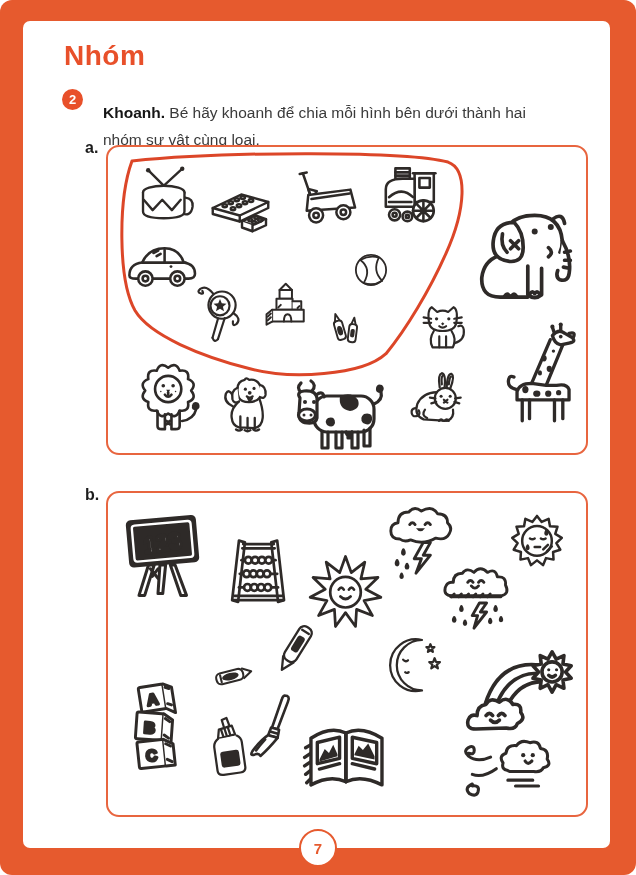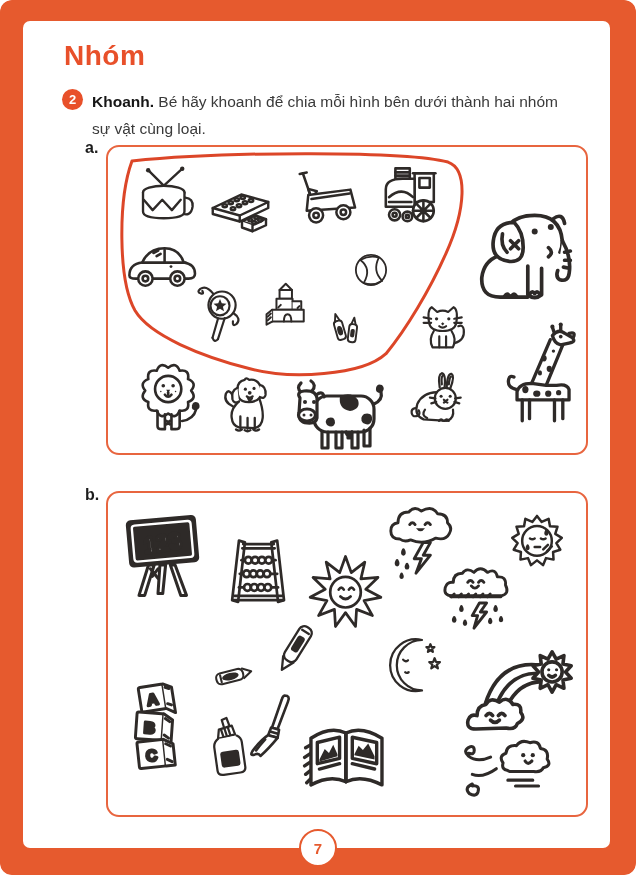--- a/index.html
+++ b/index.html
@@ -1,29 +1,29 @@
 <!DOCTYPE html>
 <html style="--frame: #E65A2E; --title: #E8502A; --badge: #E8502A; --box-border: #E8653F; --loop: #DC4628; --ink: #2E2A28;"><head>
 <meta charset="utf-8">
 <style>
   :root{
     --frame:#E65A2E; --title:#E8502A; --badge:#E8502A;
     --box-border:#E8653F; --loop:#DC4628; --ink:#2E2A28;
   }
   html,body{margin:0;padding:0;background:#fff;}
   .page{position:relative;width:636px;height:875px;background:#fff;overflow:hidden;
-        font-family:"Liberation Sans","DejaVu Sans",sans-serif;border-radius:11px;}
+        font-family:"Liberation Sans","DejaVu Sans",sans-serif;}
   .frame{position:absolute;inset:0;background:var(--frame);border-radius:12px;}
   .paper{position:absolute;left:23px;top:21px;right:26px;bottom:27px;background:#fff;border-radius:7px;}
   .title{position:absolute;left:64px;top:40px;margin:0;font-size:28px;font-weight:800;
          color:var(--title);letter-spacing:.5px;}
   .exercise{position:absolute;left:62px;top:88px;width:514px;display:flex;gap:8px;align-items:flex-start;}
   .badge{flex:0 0 auto;width:21px;height:21px;margin-top:1px;border-radius:50%;background:var(--badge);
          color:#fff;font-size:13px;font-weight:bold;display:flex;align-items:center;justify-content:center;}
-  .instr{margin:1px;font-size:15.5px;line-height:1.72;color:#3a3a3a;}
+  .instr{margin:12px;font-size:15.5px;line-height:1.72;color:#3a3a3a;}
   .instr b{color:#161616;}
   .sec-label{position:absolute;font-size:16px;font-weight:bold;color:#1c1c1c;}
   #label-a{left:85px;top:139px;} #label-b{left:85px;top:486px;}
   .box{position:absolute;border:2px solid var(--box-border);border-radius:13px;background:#fff;}
   #box-a{left:106px;top:145px;width:478px;height:306px;}
   #box-b{left:106px;top:491px;width:478px;height:322px;}
   .item{position:absolute;}
   .item svg{display:block;width:100%;height:100%;overflow:visible;}
   .item svg .f{fill:var(--ink);stroke:none;}
   .item svg .w{fill:#fff;}

